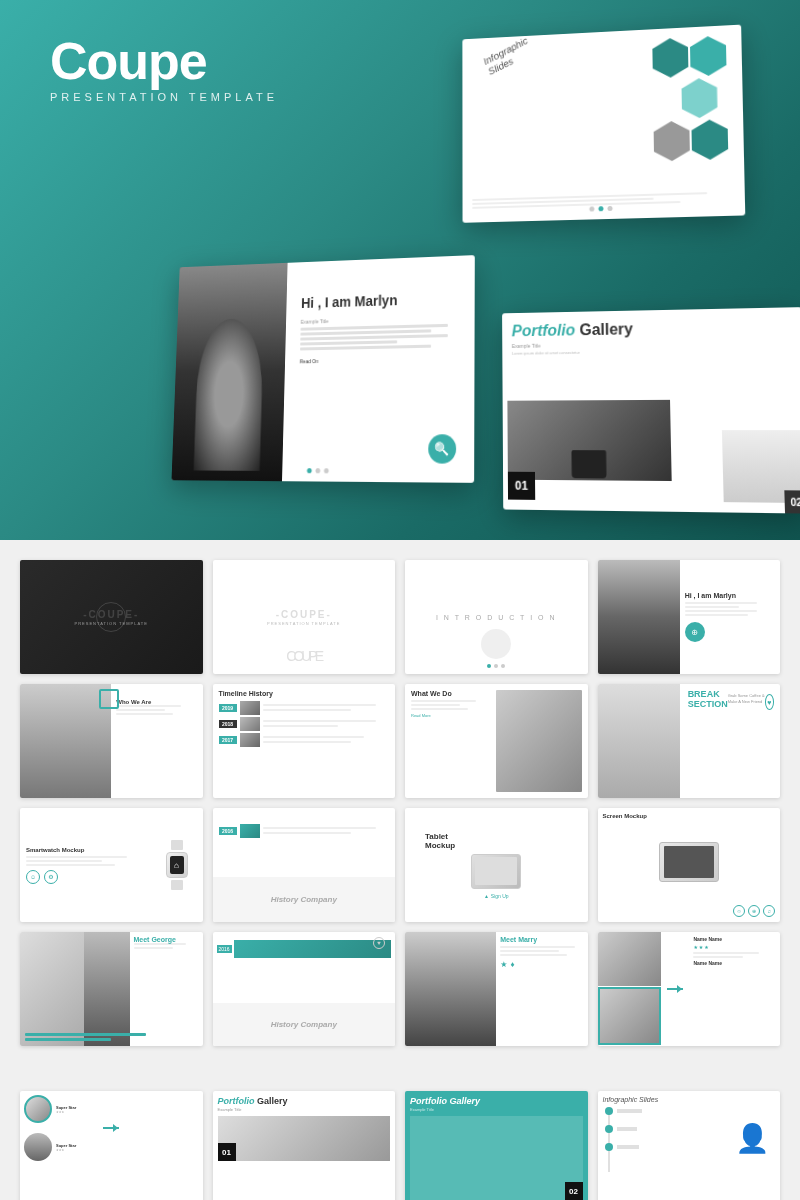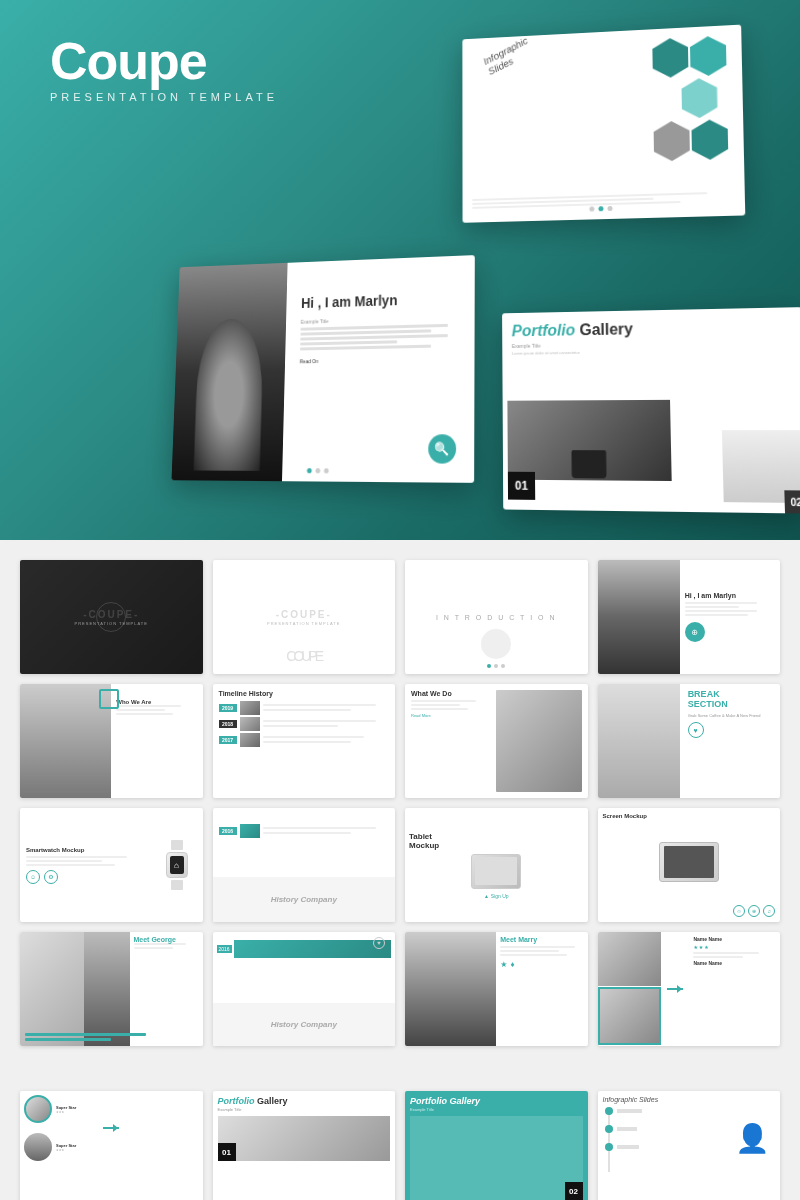--- a/index.html
+++ b/index.html
@@ -455,21 +455,21 @@
 
     .ms-break-photo {
       width: 45%;
       background: linear-gradient(180deg, #ddd 0%, #aaa 100%);
     }
 
     .ms-break-content {
       flex: 1;
       padding: 6px;
       display: flex;
-      flex-direction: column;
+      flex-direction: row;
     }
 
     .ms-break-title {
       font-size: 9px;
       font-weight: 900;
       color: #3aafa9;
       line-height: 1.1;
     }
 
     .ms-smartwatch {
@@ -584,21 +584,21 @@
       font-weight: 700;
       color: #aaa;
     }
 
     .ms-tablet-mockup {
       background: #fff;
       display: flex;
       flex-direction: column;
       align-items: center;
       justify-content: center;
-      padding: 4px;
+      padding: 20px;
     }
 
     .ms-tablet-title {
       font-size: 8px;
       font-weight: 700;
       color: #333;
       text-align: left;
       width: 100%;
       margin-bottom: 4px;
     }

